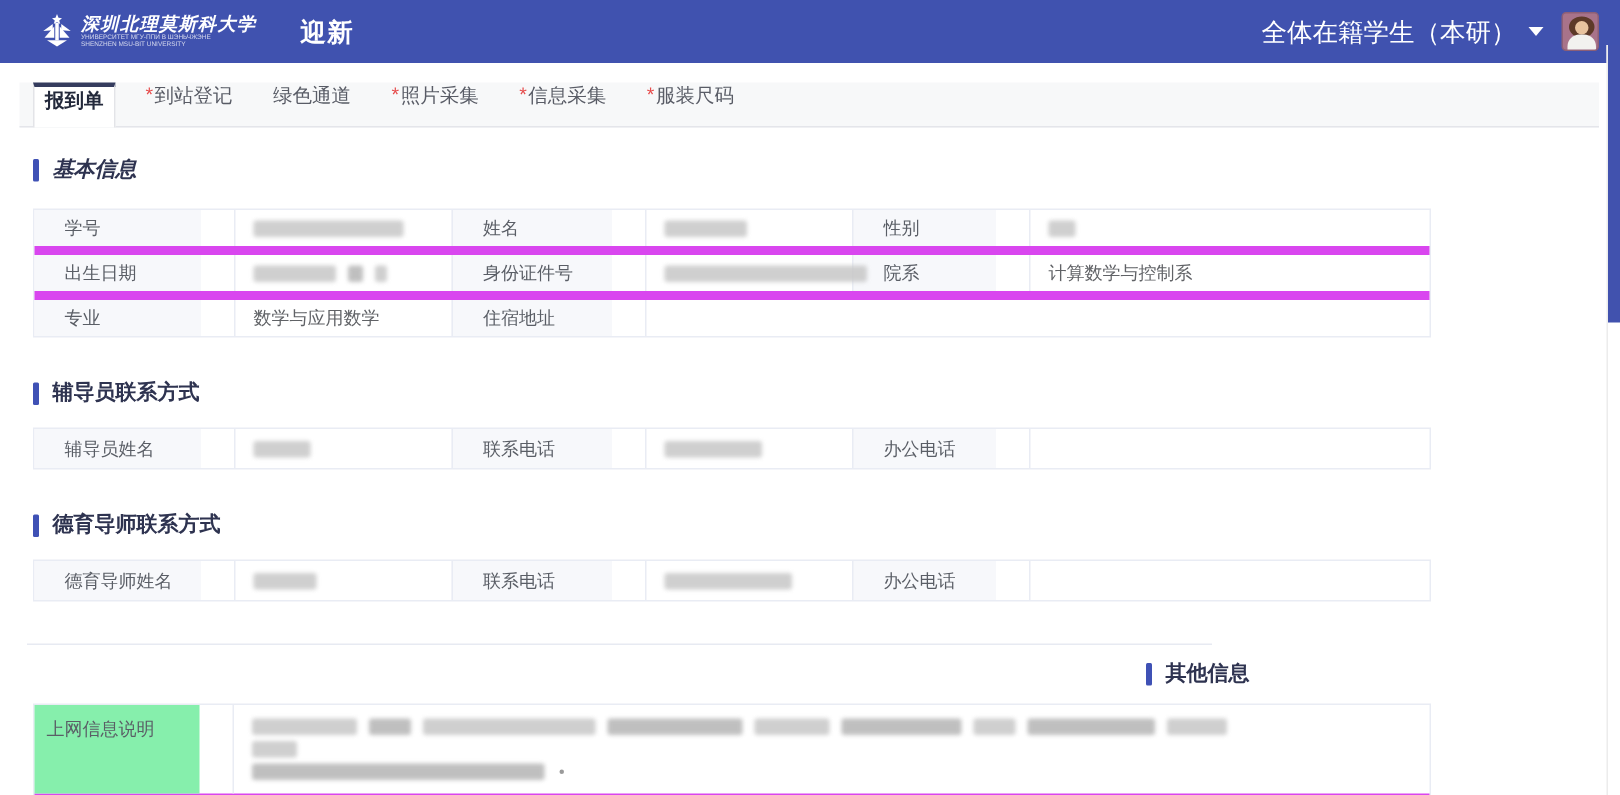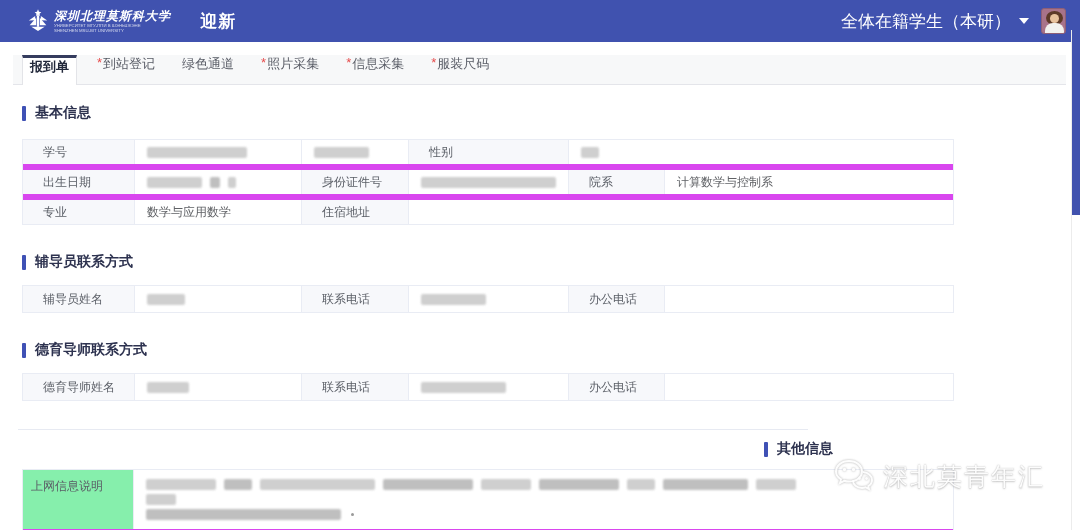--- a/index.html
+++ b/index.html
@@ -35,34 +35,34 @@
   .tab.active { background:#fff; border-top:3px solid #353c5e; border-left:1px solid #e3e4e8;
     border-right:1px solid #e3e4e8; margin-bottom:-1px; font-weight:700; color:#23293b; }
 
   
   .content { margin-left:22px; width:811px; }
   .sec-title { display:flex; align-items:center; font-size:14px; font-weight:700; color:#2e3350; }
   .sec-title .bar { width:4px; height:15px; background:#3f51b5; margin-right:9px; border-radius:1px; }
   .t-basic   { margin-top:17px; }
   .mt-28 { margin-top:28px; }
   .mt-25 { margin-top:10px;justify-content:flex-end; }
-  .mt-19 { margin-top:19px; }
+  .mt-19 { margin-top:19px;font-style:italic; }
   .mt-14 { margin-top:14px; }
   .mt-11 { margin-top:11px; }
 
   .grid-table { border:1px solid #e9ecf4; width:932px; }
   .g-row { display:grid; grid-template-columns:111px 167px 107px 160px 96px 170px; }
   .g-row.two-col { grid-template-columns:110px 701px; }
   .g-row + .g-row { border-top:6px solid #d946ef; }
   .cell { display:flex; align-items:center; font-size:12px; min-height:24px; }
   .row-h26 .cell { min-height:26px; }
   .cell + .cell { border-left:1px solid #e9ecf4; }
   .cell.lab { background:#f7f8fb; color:#5a5e66; padding-left:20px; }
   .cell.lab-top { background:#86efac; color:#5a5e66; padding:8px 8px 8px 8px; align-items:flex-start; }
-  .cell.val { color:#606266; padding-left:12px; }
+  .cell.val { color:#606266; padding-left:12px;margin-left:22px; }
   .cell.val.big { display:block; padding:7px 12px; }
   .span3 { grid-column:4 / 7; }
 
   
   .rx-line { display:flex; align-items:center; gap:8px; height:15px; }
   .rx { height:11px; background:#c7c7c7; border-radius:2px; filter:blur(1.3px); opacity:.85; }
   .rx.d { background:#b5b5b5; }
   .dot { width:3px; height:3px; border-radius:50%; background:#9a9a9a; margin-left:2px; }
 
   .divider { margin-top:28px; margin-left:-4px; width:790px; height:1px; background:#e7eaf2; }
@@ -149,20 +149,21 @@
       <span>基本信息</span>
     </div>
     <div class="grid-table t-basic">
       <div class="g-row">
         <div class="cell lab">学号</div>
         <div class="cell val">
             <div class="rx-line">
               <div class="rx" style="width:100px"></div>
             </div>
           </div>
+        <div class="cell lab">姓名</div>
         <div class="cell val">
             <div class="rx-line">
               <div class="rx" style="width:55px"></div>
             </div>
           </div>
         <div class="cell lab">性别</div>
         <div class="cell val">
             <div class="rx-line">
               <div class="rx" style="width:18px"></div>
             </div>
@@ -278,29 +279,14 @@
           
         </div>
       </div>
     </div>
   </div>
 
   <div class="scroll-track">
     <div class="scroll-thumb"></div>
   </div>
 
-  <div class="watermark">
-    <svg class="wm-icon" width="42" height="36" viewBox="0 0 42 36">
-      <g fill="none" stroke="rgba(255,255,255,.96)" stroke-width="2">
-        <path d="M16 3 C8 3 3 8 3 13.5 C3 17 5 19.6 8 21.3 L7 25 L11.2 22.8 C12.7 23.3 14.3 23.6 16 23.6 C24 23.6 29 18.8 29 13.5 C29 8 24 3 16 3 Z"></path>
-        <path d="M30 14 C35.5 14.5 39 18 39 22 C39 24.6 37.5 26.8 35.3 28.2 L36 31 L32.8 29.3 C31.7 29.7 30.4 29.9 29 29.9 C23.7 29.9 20 26.4 20 22.4"></path>
-      </g>
-      <g fill="rgba(255,255,255,.96)">
-        <circle cx="11.5" cy="11.5" r="1.7"></circle>
-        <circle cx="20.5" cy="11.5" r="1.7"></circle>
-        <circle cx="26.5" cy="20.5" r="1.4"></circle>
-        <circle cx="33.5" cy="20.5" r="1.4"></circle>
-      </g>
-    </svg>
-    <span class="wm-text">深北莫青年汇</span>
-  </div>
 
 </div>
 
 </body></html>

